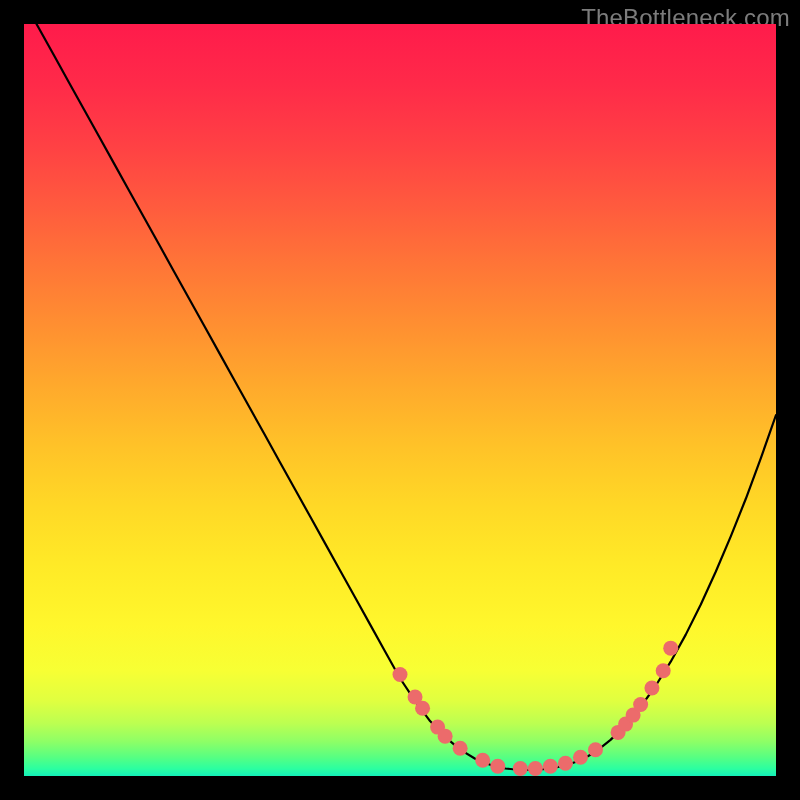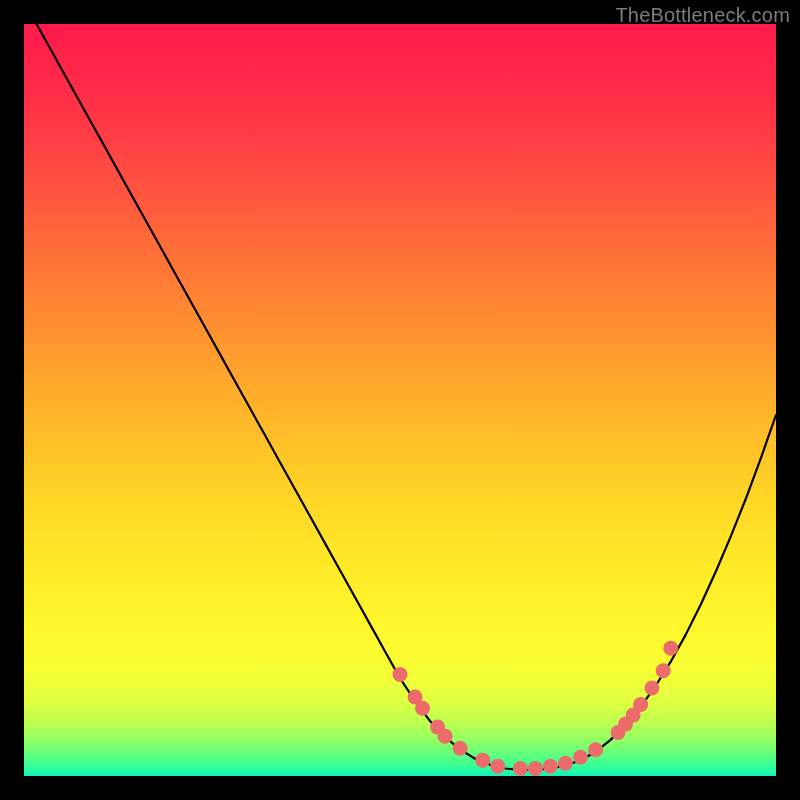--- a/index.html
+++ b/index.html
@@ -3,21 +3,21 @@
 <meta charset="utf-8">
 <style>
   * { margin: 0; padding: 0; box-sizing: border-box; }
   html, body { width: 800px; height: 800px; background: #000; overflow: hidden; }
   .wrap { position: relative; width: 800px; height: 800px; background: #000; }
   .attribution {
     position: absolute;
     top: 4px;
     right: 10px;
     font-family: Arial, Helvetica, sans-serif;
-    font-size: 20px;
+    font-size: 24px;
     color: #7c7c7c;
     letter-spacing: 0.2px;
   }
   .plot {
     position: absolute;
     left: 24px;
     top: 24px;
     width: 752px;
     height: 752px;
   }

